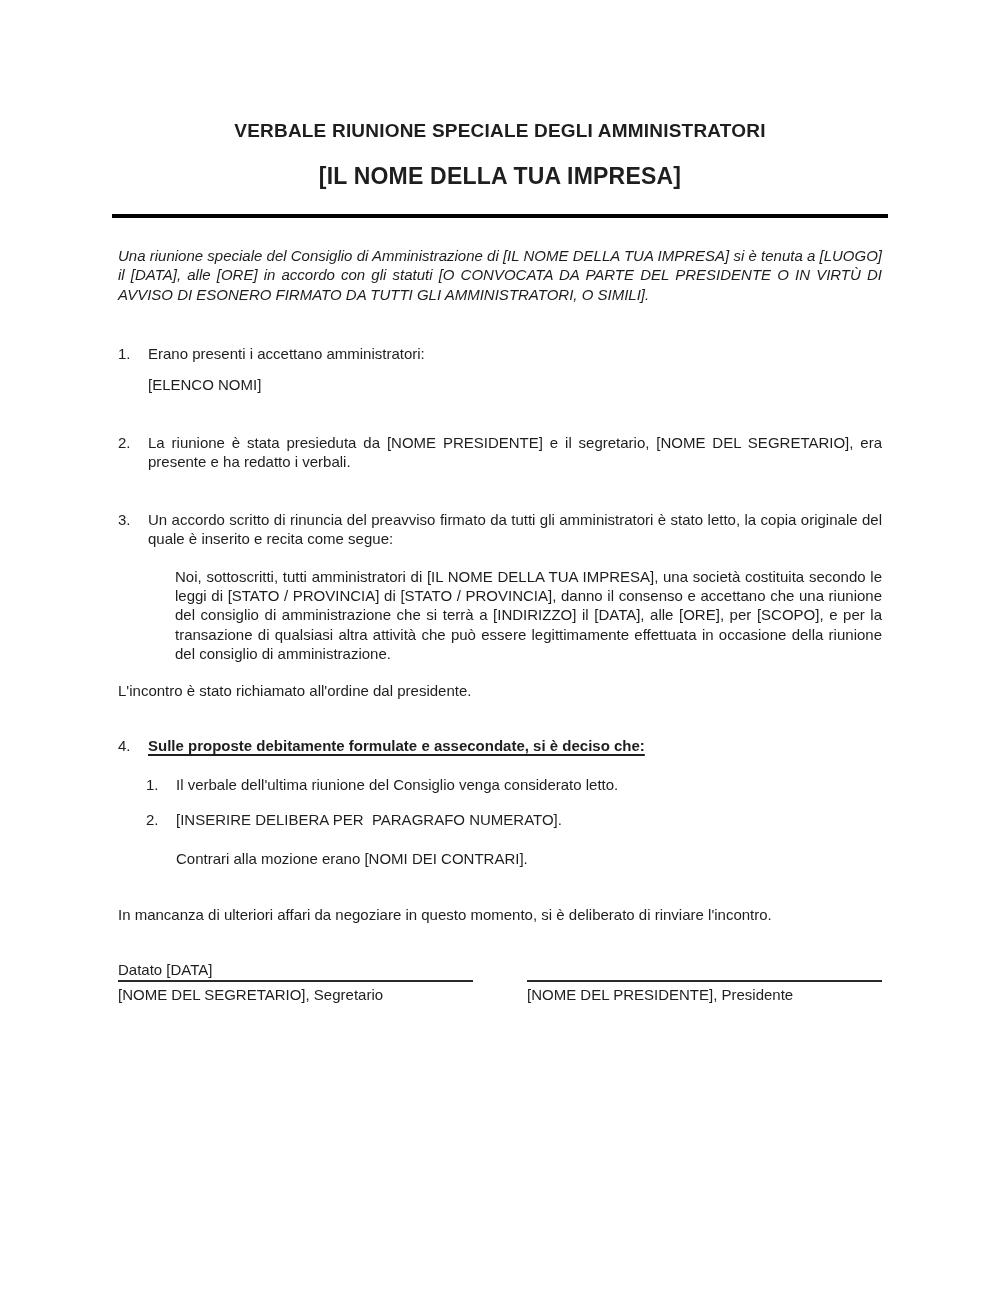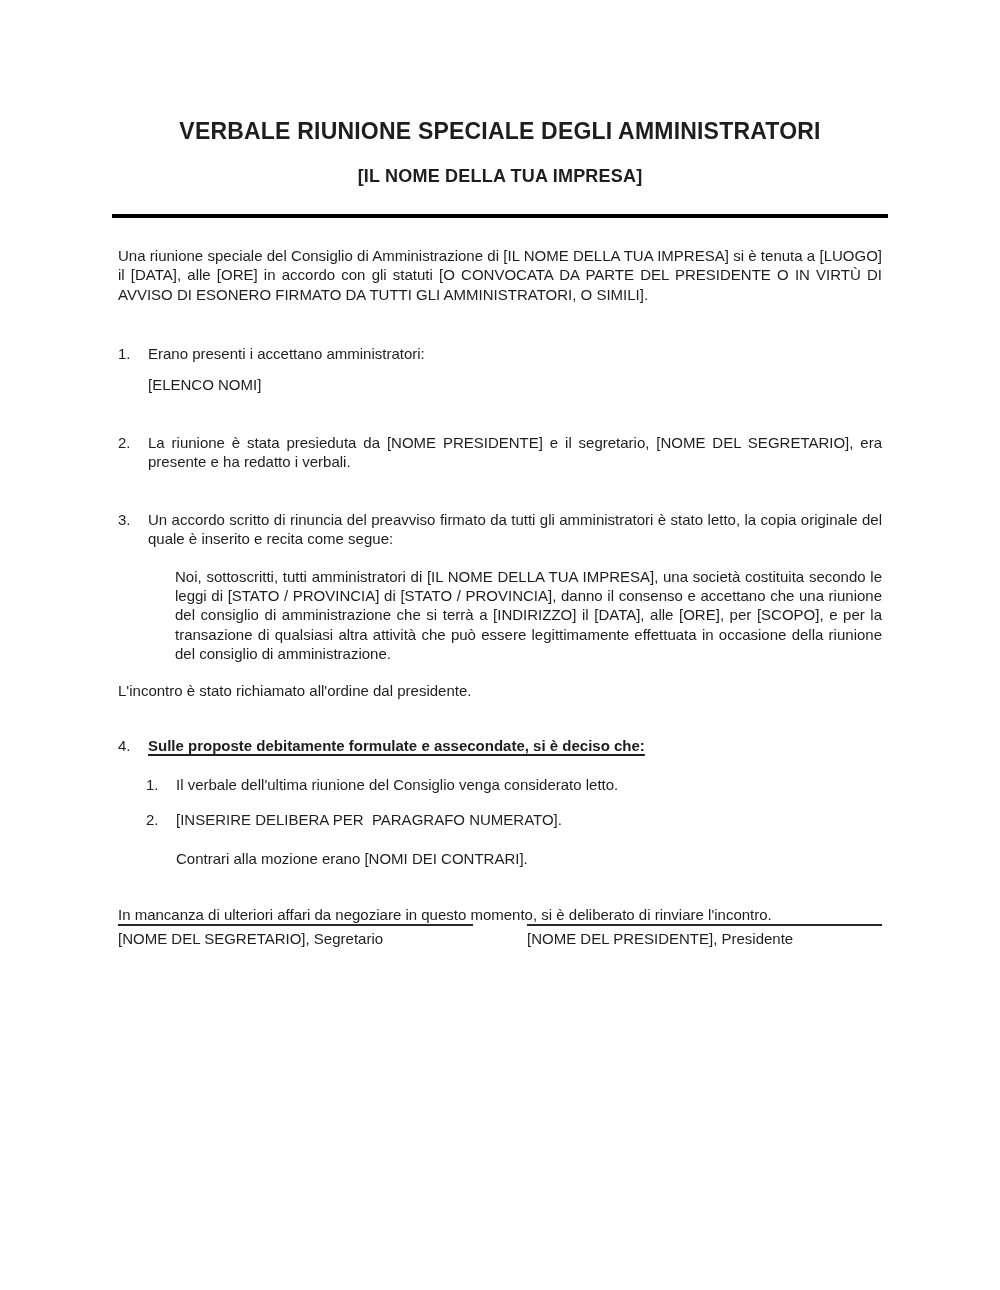--- a/index.html
+++ b/index.html
@@ -17,44 +17,44 @@
     padding: 120px 118px 0 118px;
     font-family: "Liberation Sans", "DejaVu Sans", sans-serif;
     font-size: 15px;
     line-height: 19.4px;
     color: #1e1e1e;
     overflow: hidden;
   }
   .doc-title {
     margin: 0;
     text-align: center;
-    font-size: 23px;
+    font-size: 19px;
     line-height: 22px;
     font-weight: bold;
     letter-spacing: 0.2px;
   }
   .doc-subtitle {
     margin: 23px 0 0 0;
     text-align: center;
-    font-size: 18px;
+    font-size: 23px;
     line-height: 22px;
     font-weight: bold;
     letter-spacing: 0.2px;
   }
   .rule {
     border: none;
     height: 4px;
     background: #000000;
     margin: 27px -6px 0 -6px;
   }
   .para {
     margin: 0;
     text-align: justify;
   }
-  .intro      { margin-top: 28px; }
+  .intro      { margin-top: 28px; font-style: italic; }
   .order-call { margin-top: 17px; text-align: left; }
   .closing    { margin-top: 36px; text-align: left; }
   .dated      { margin-top: 36px; text-align: left; }
 
   .li {
     display: flex;
     align-items: flex-start;
   }
   .li .num {
     flex: 0 0 30px;
@@ -147,20 +147,21 @@
 
   <div class="li subli sub-2">
     <span class="num">2.</span>
     <span class="txt no-justify prewrap">[INSERIRE DELIBERA PER  PARAGRAFO NUMERATO].</span>
   </div>
 
   <p class="para contrari">Contrari alla mozione erano [NOMI DEI CONTRARI].</p>
 
   <p class="para closing">In mancanza di ulteriori affari da negoziare in questo momento, si è deliberato di rinviare l'incontro.</p>
 
+  <p class="para dated">Datato [DATA]</p>
 
   <div class="signatures">
     <div class="sig-block">
       <div class="sig-line"></div>
       <div class="sig-label">[NOME DEL SEGRETARIO], Segretario</div>
     </div>
     <div class="sig-block">
       <div class="sig-line"></div>
       <div class="sig-label">[NOME DEL PRESIDENTE], Presidente</div>
     </div>

